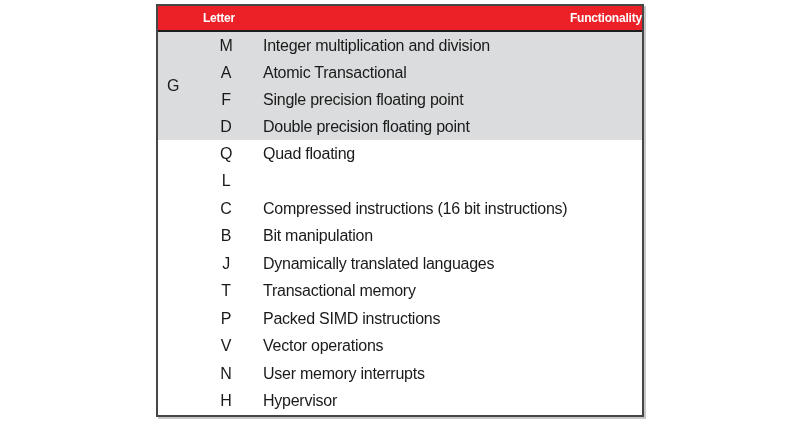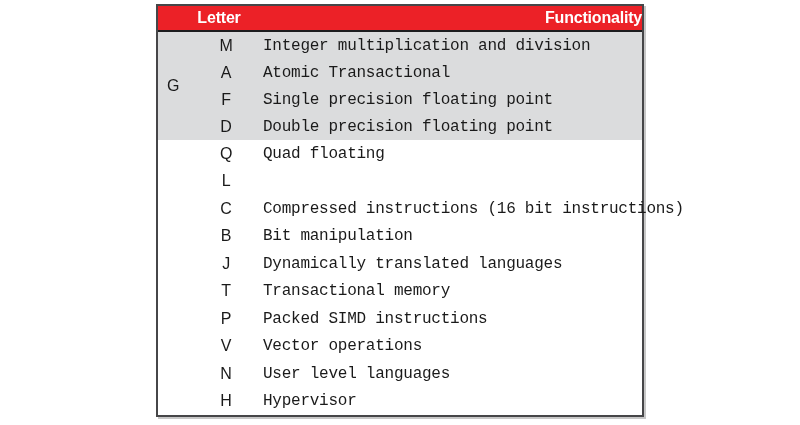--- a/index.html
+++ b/index.html
@@ -24,21 +24,21 @@
   }
   .thead {
     display: grid;
     grid-template-columns: 44px 48px 1fr;
     align-items: center;
     height: 26px;
     background: #ec2127;
     border-bottom: 2px solid #1d1d1f;
     color: #ffffff;
     font-weight: bold;
-    font-size: 16px;
+    font-size: 12px;
     letter-spacing: -0.2px;
   }
   .thead .h-letter { grid-column: 2; text-align: center; transform: translateX(-7px); }
   .thead .h-func   { grid-column: 3; padding-left: 13px; text-align: right; }
   .group-band {
     position: relative;
     background: #dbdcdd;
   }
   .group-label {
     position: absolute;
@@ -55,21 +55,21 @@
   .row {
     display: grid;
     grid-template-columns: 44px 48px 1fr;
     align-items: center;
     font-size: 16px;
     letter-spacing: -0.25px;
   }
   .group-band .row { height: 27px; }
   .rows-plain .row { height: 27.5px; }
   .cell-letter { grid-column: 2; text-align: center; }
-  .cell-func   { grid-column: 3; padding-left: 13px; white-space: nowrap; font-family: Liberation Mono, monospace; }
+  .cell-func   { grid-column: 3; padding-left: 13px; white-space: nowrap; }
 </style>
 </head>
 <body>
 
 <div class="canvas">
   <div class="riscv-table">
 
     <div class="thead">
       <div class="h-letter">Letter</div>
       <div class="h-func">Functionality</div>
@@ -123,21 +123,21 @@
       <div class="row">
         <div class="cell-letter">P</div>
         <div class="cell-func">Packed SIMD instructions</div>
       </div>
       <div class="row">
         <div class="cell-letter">V</div>
         <div class="cell-func">Vector operations</div>
       </div>
       <div class="row">
         <div class="cell-letter">N</div>
-        <div class="cell-func">User level languages</div>
+        <div class="cell-func">User memory interrupts</div>
       </div>
       <div class="row">
         <div class="cell-letter">H</div>
         <div class="cell-func">Hypervisor</div>
       </div>
     </div>
 
   </div>
 </div>
 

